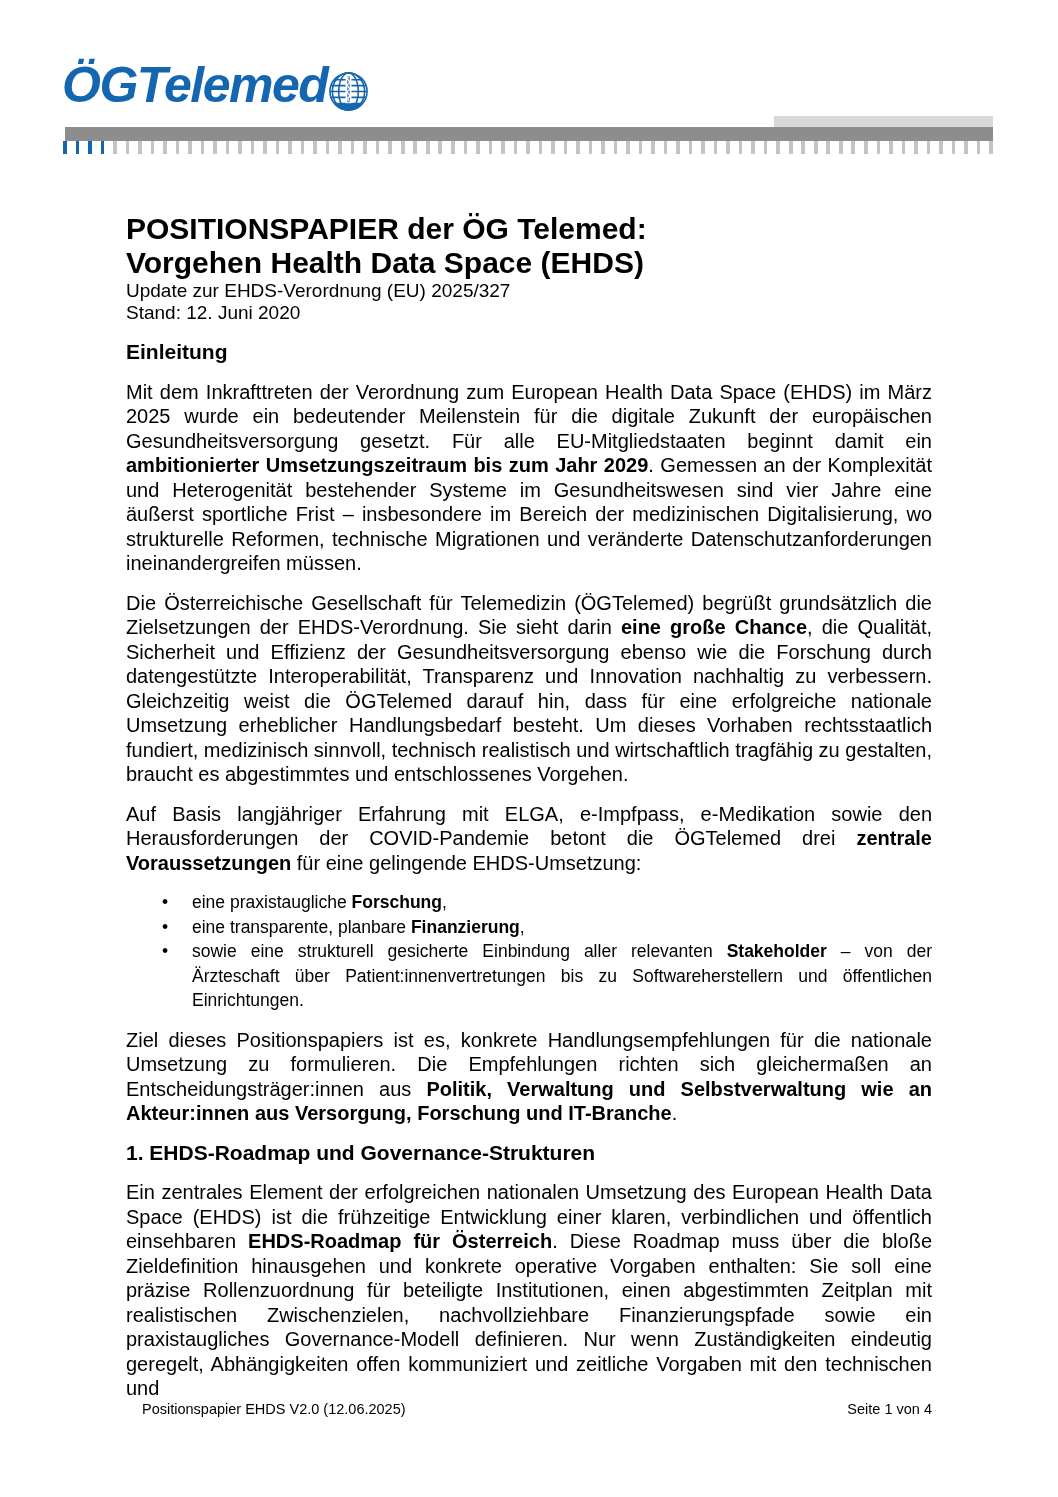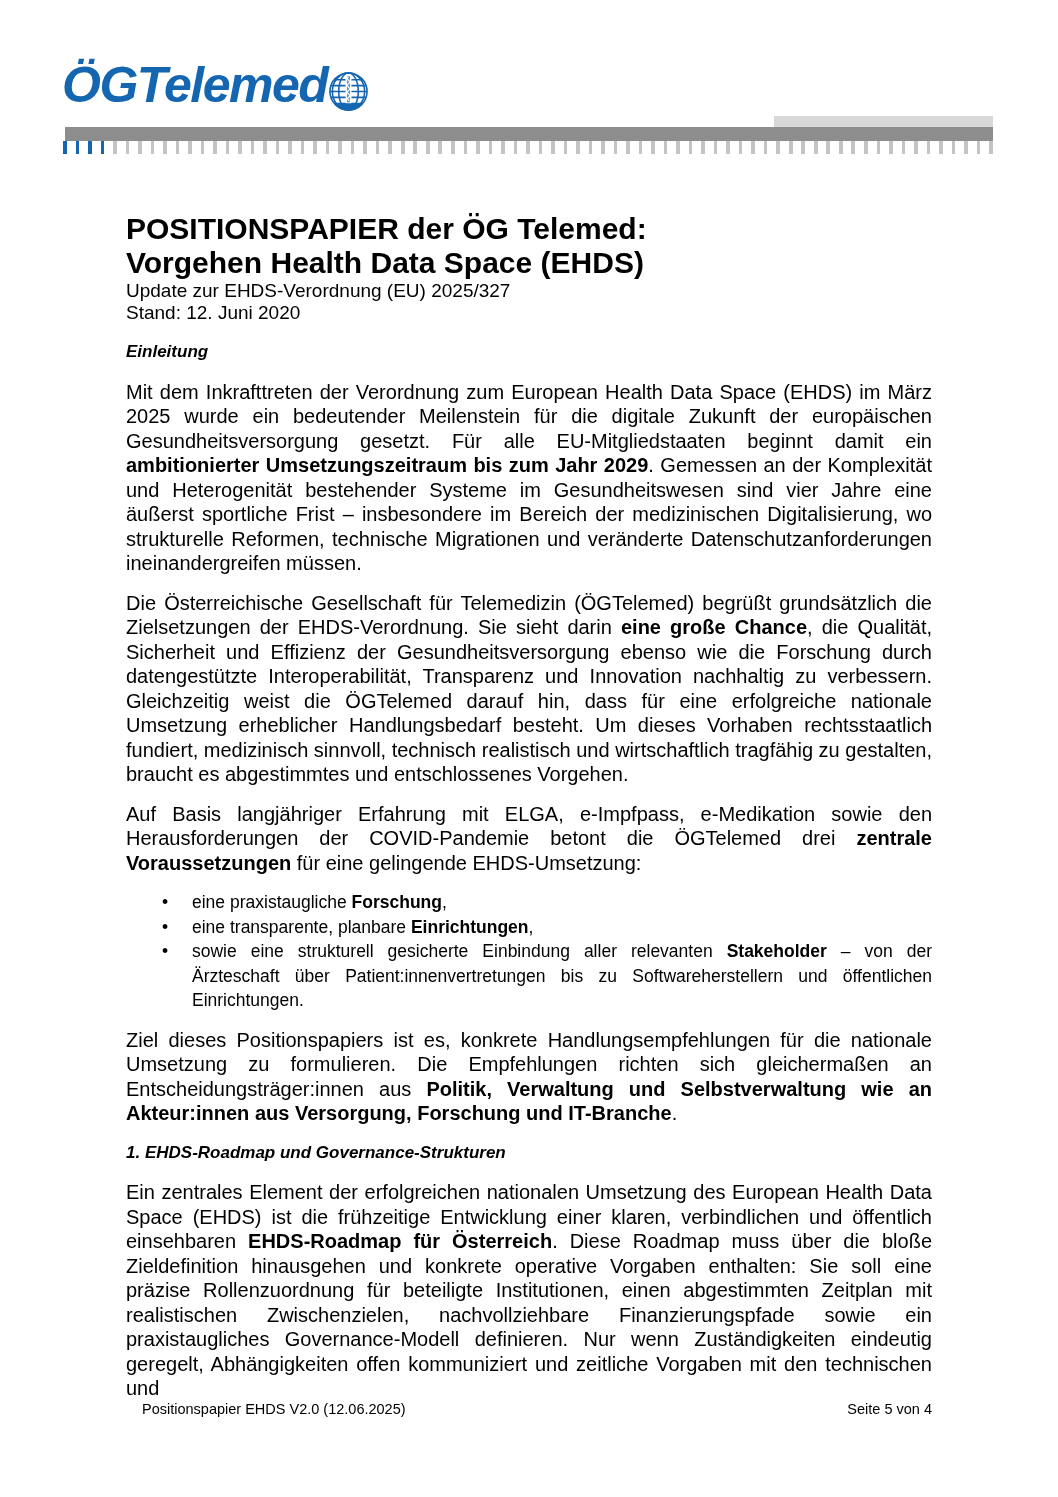--- a/index.html
+++ b/index.html
@@ -32,21 +32,21 @@
   }
   .subtitle{margin:0;font-size:19px;line-height:22px;}
   #content{margin-top:16px;}
   #content p{
     margin:0 0 15px 0;
     font-size:20px;line-height:24.5px;
     text-align:justify;
   }
   #content h3.bh{
     margin:2px 0 15px 0;
-    font-size:17px;line-height:24.5px;font-weight:bold;font-style:italic;
+    font-size:21px;line-height:24.5px;font-weight:bold;
   }
   #content ul{list-style:none;margin:0 0 15px 0;padding:0;}
   #content li{
     position:relative;padding-left:66px;
     font-size:17.5px;line-height:24.5px;
     text-align:justify;
   }
   #content li::before{
     content:"\2022";
     position:absolute;left:36px;top:0;
@@ -178,27 +178,27 @@
     <h1><span>POSITIONSPAPIER der ÖG Telemed:</span><br><span>Vorgehen Health Data Space (EHDS)</span></h1>
     <p class="subtitle">Update zur EHDS-Verordnung (EU) 2025/327</p>
     <p class="subtitle">Stand: 12. Juni 2020</p>
     <div id="content">
         <h3 class="bh"><b>Einleitung</b></h3>
         <p>Mit dem Inkrafttreten der Verordnung zum European Health Data Space (EHDS) im März 2025 wurde ein bedeutender Meilenstein für die digitale Zukunft der europäischen Gesundheitsversorgung gesetzt. Für alle EU-Mitgliedstaaten beginnt damit ein <b>ambitionierter Umsetzungszeitraum bis zum Jahr 2029</b>. Gemessen an der Komplexität und Heterogenität bestehender Systeme im Gesundheitswesen sind vier Jahre eine äußerst sportliche Frist – insbesondere im Bereich der medizinischen Digitalisierung, wo strukturelle Reformen, technische Migrationen und veränderte Datenschutzanforderungen ineinandergreifen müssen.</p>
         <p>Die Österreichische Gesellschaft für Telemedizin (ÖGTelemed) begrüßt grundsätzlich die Zielsetzungen der EHDS-Verordnung. Sie sieht darin <b>eine große Chance</b>, die Qualität, Sicherheit und Effizienz der Gesundheitsversorgung ebenso wie die Forschung durch datengestützte Interoperabilität, Transparenz und Innovation nachhaltig zu verbessern. Gleichzeitig weist die ÖGTelemed darauf hin, dass für eine erfolgreiche nationale Umsetzung erheblicher Handlungsbedarf besteht. Um dieses Vorhaben rechtsstaatlich fundiert, medizinisch sinnvoll, technisch realistisch und wirtschaftlich tragfähig zu gestalten, braucht es abgestimmtes und entschlossenes Vorgehen.</p>
         <p>Auf Basis langjähriger Erfahrung mit ELGA, e-Impfpass, e-Medikation sowie den Herausforderungen der COVID-Pandemie betont die ÖGTelemed drei <b>zentrale Voraussetzungen</b> für eine gelingende EHDS-Umsetzung:</p>
         <ul>
           <li>eine praxistaugliche <b>Forschung</b>,</li>
-          <li>eine transparente, planbare <b>Einrichtungen</b>,</li>
+          <li>eine transparente, planbare <b>Finanzierung</b>,</li>
           <li>sowie eine strukturell gesicherte Einbindung aller relevanten <b>Stakeholder</b> – von der Ärzteschaft über Patient:innenvertretungen bis zu Softwareherstellern und öffentlichen Einrichtungen.</li>
         </ul>
         <p>Ziel dieses Positionspapiers ist es, konkrete Handlungsempfehlungen für die nationale Umsetzung zu formulieren. Die Empfehlungen richten sich gleichermaßen an Entscheidungsträger:innen aus <b>Politik, Verwaltung und Selbstverwaltung wie an Akteur:innen aus Versorgung, Forschung und IT-Branche</b>.</p>
         <h3 class="bh"><b>1. EHDS-Roadmap und Governance-Strukturen</b></h3>
         <p>Ein zentrales Element der erfolgreichen nationalen Umsetzung des European Health Data Space (EHDS) ist die frühzeitige Entwicklung einer klaren, verbindlichen und öffentlich einsehbaren <b>EHDS-Roadmap für Österreich</b>. Diese Roadmap muss über die bloße Zieldefinition hinausgehen und konkrete operative Vorgaben enthalten: Sie soll eine präzise Rollenzuordnung für beteiligte Institutionen, einen abgestimmten Zeitplan mit realistischen Zwischenzielen, nachvollziehbare Finanzierungspfade sowie ein praxistaugliches Governance-Modell definieren. Nur wenn Zuständigkeiten eindeutig geregelt, Abhängigkeiten offen kommuniziert und zeitliche Vorgaben mit den technischen und</p>
       </div>
   </main>
 
   <footer>
     <span class="f-left">Positionspapier EHDS V2.0 (12.06.2025)</span>
-    <span class="f-right">Seite 5 von 4</span>
+    <span class="f-right">Seite 1 von 4</span>
   </footer>
 
 </div>
 
 </body></html>

